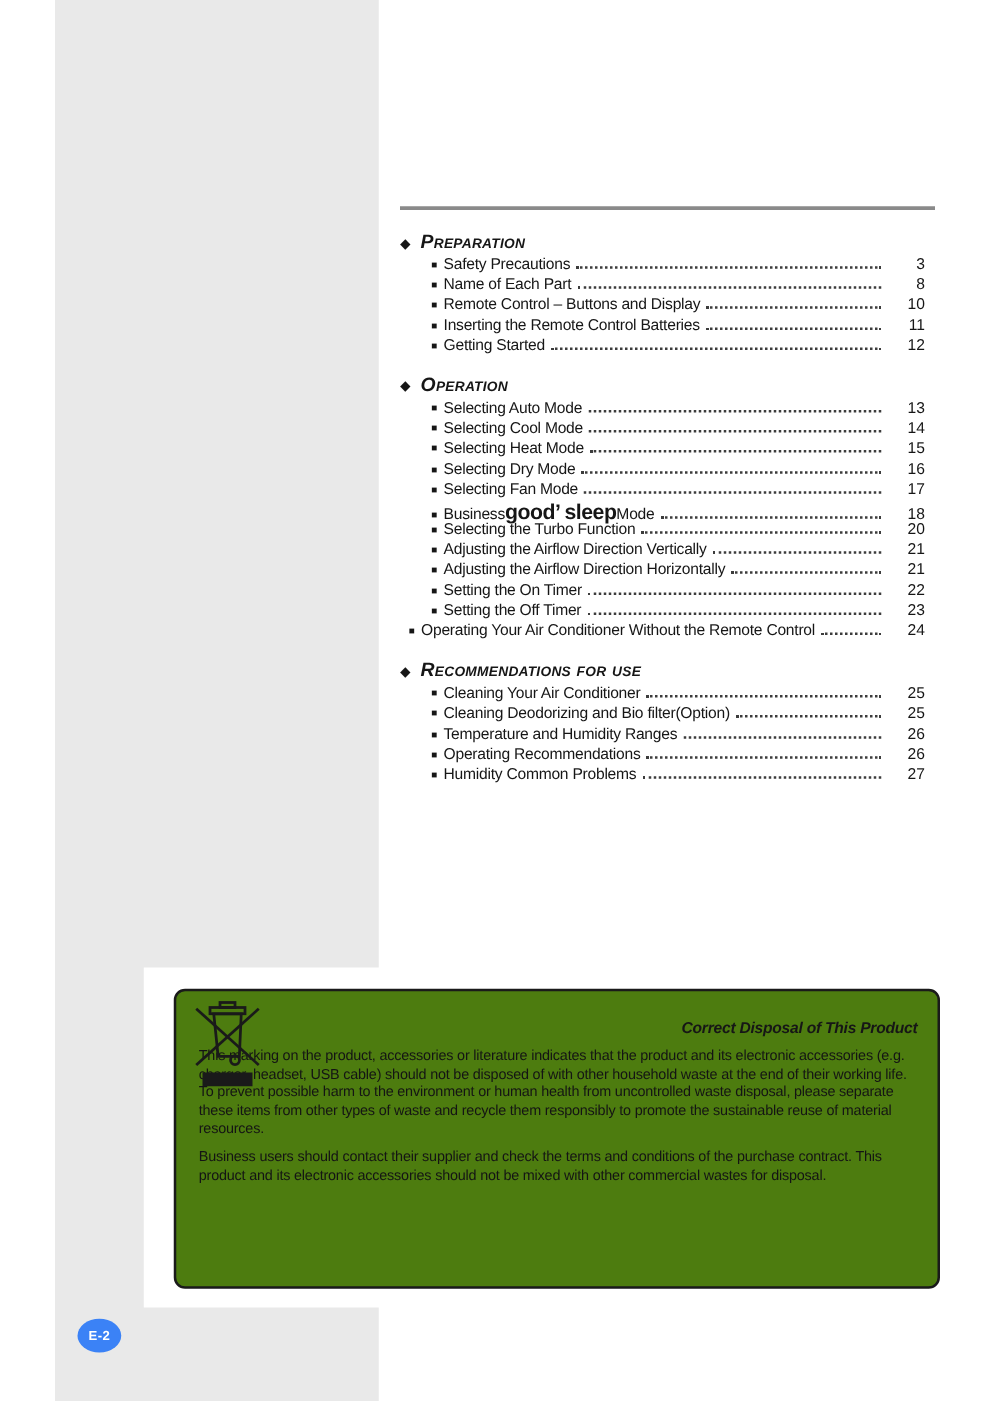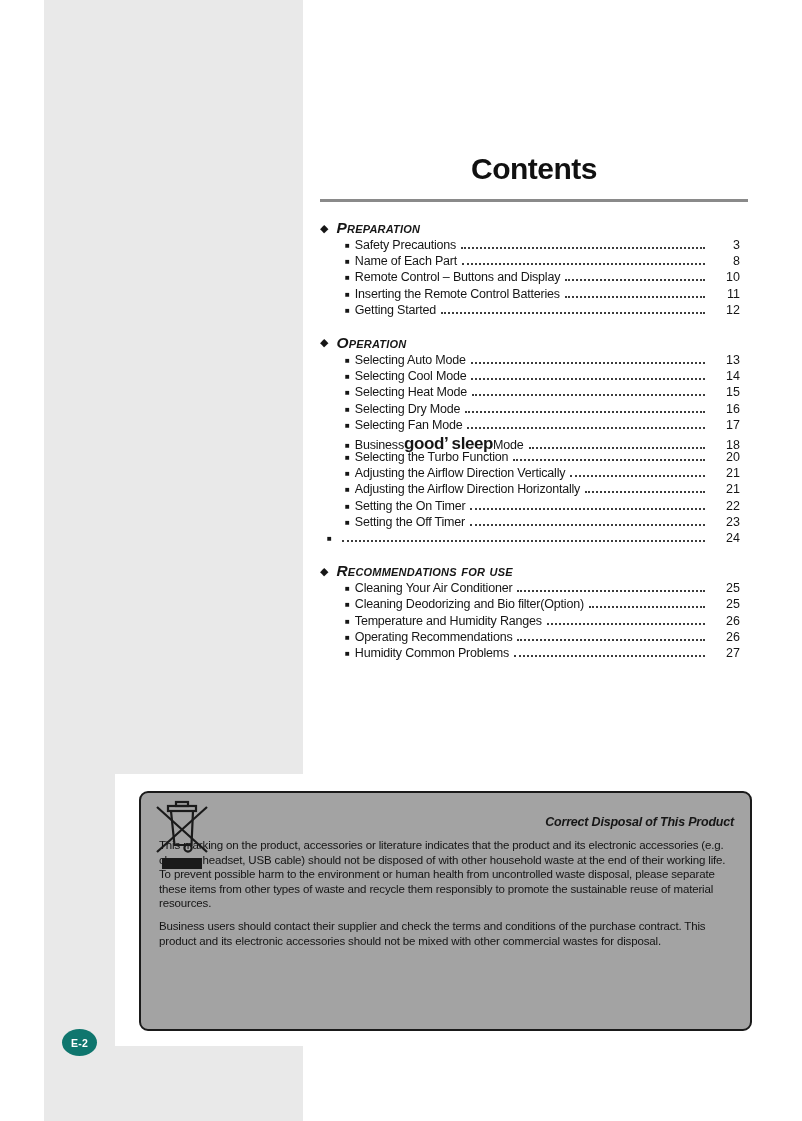--- a/index.html
+++ b/index.html
@@ -24,44 +24,43 @@
   .toc-item.outdent { padding-left:7px; }
   .sq { font-size:8px; margin-right:5px; position:relative; top:-1px; }
   .lbl { white-space:nowrap; letter-spacing:-0.2px; }
   .lbl-logo { white-space:nowrap; font-weight:bold; font-size:17px; letter-spacing:-0.4px; }
   .leader { flex:1; border-bottom:2px dotted #3c3c3c; margin:0 5px 3px 5px; min-width:8px; }
   .pg { width:30px; text-align:right; padding-right:8px; flex:none; }
 
   
   .box {
     position:absolute; left:139px; top:791px; width:613px; height:240px;
-    border:2px solid #1a1a1a; border-radius:9px; background:#a3a3a3;
+    border:2px solid #1a1a1a; border-radius:9px; background:#4d7c0f;
     box-sizing:border-box; padding:8px 16px 8px 18px;
   }
   .weee { position:absolute; left:14px; top:6px; }
   .box-title { text-align:right; font-weight:bold; font-style:italic; font-size:12.5px; line-height:16px; margin-top:13px; letter-spacing:-0.2px; }
   .applicable { font-weight:bold; font-style:italic; font-size:12px; margin-top:31px; letter-spacing:-0.2px; }
   .box p { font-size:11.5px; line-height:14.6px; margin:8px 0 0 0; letter-spacing:-0.15px; color:#141414; }
 
   
   .page-badge {
-    position:absolute; left:62px; top:1029px; width:35px; height:27px;
-    background:#0f766e; border-radius:50%;
+    position:absolute; left:62px; top:1055px; width:35px; height:27px;
+    background:#3b82f6; border-radius:50%;
     color:#fff; display:flex; align-items:center; justify-content:center;
     font-size:10.5px; font-weight:bold; letter-spacing:0.3px;
   }
 </style>
 </head>
 <body>
 
 <div class="gray-panel"></div>
 <div class="white-lower"></div>
 
 <div class="toc">
-  <div class="toc-title">Contents</div>
   <div class="rule"></div>
 
   <div class="section first">
     <div class="sec-head">
       <span class="diamond">◆</span>
       <span class="sec-title">Preparation</span>
     </div>
     <div class="toc-item">
         <span class="sq">■</span>
         <span class="lbl">Safety Precautions</span>
@@ -162,20 +161,21 @@
         <span class="pg">22</span>
       </div>
     <div class="toc-item">
         <span class="sq">■</span>
         <span class="lbl">Setting the Off Timer</span>
         <span class="leader"></span>
         <span class="pg">23</span>
       </div>
     <div class="toc-item outdent">
         <span class="sq">■</span>
+        <span class="lbl">Operating Your Air Conditioner Without the Remote Control</span>
         <span class="leader"></span>
         <span class="pg">24</span>
       </div>
   </div>
 
   <div class="section">
     <div class="sec-head">
       <span class="diamond">◆</span>
       <span class="sec-title">Recommendations for use</span>
     </div>

